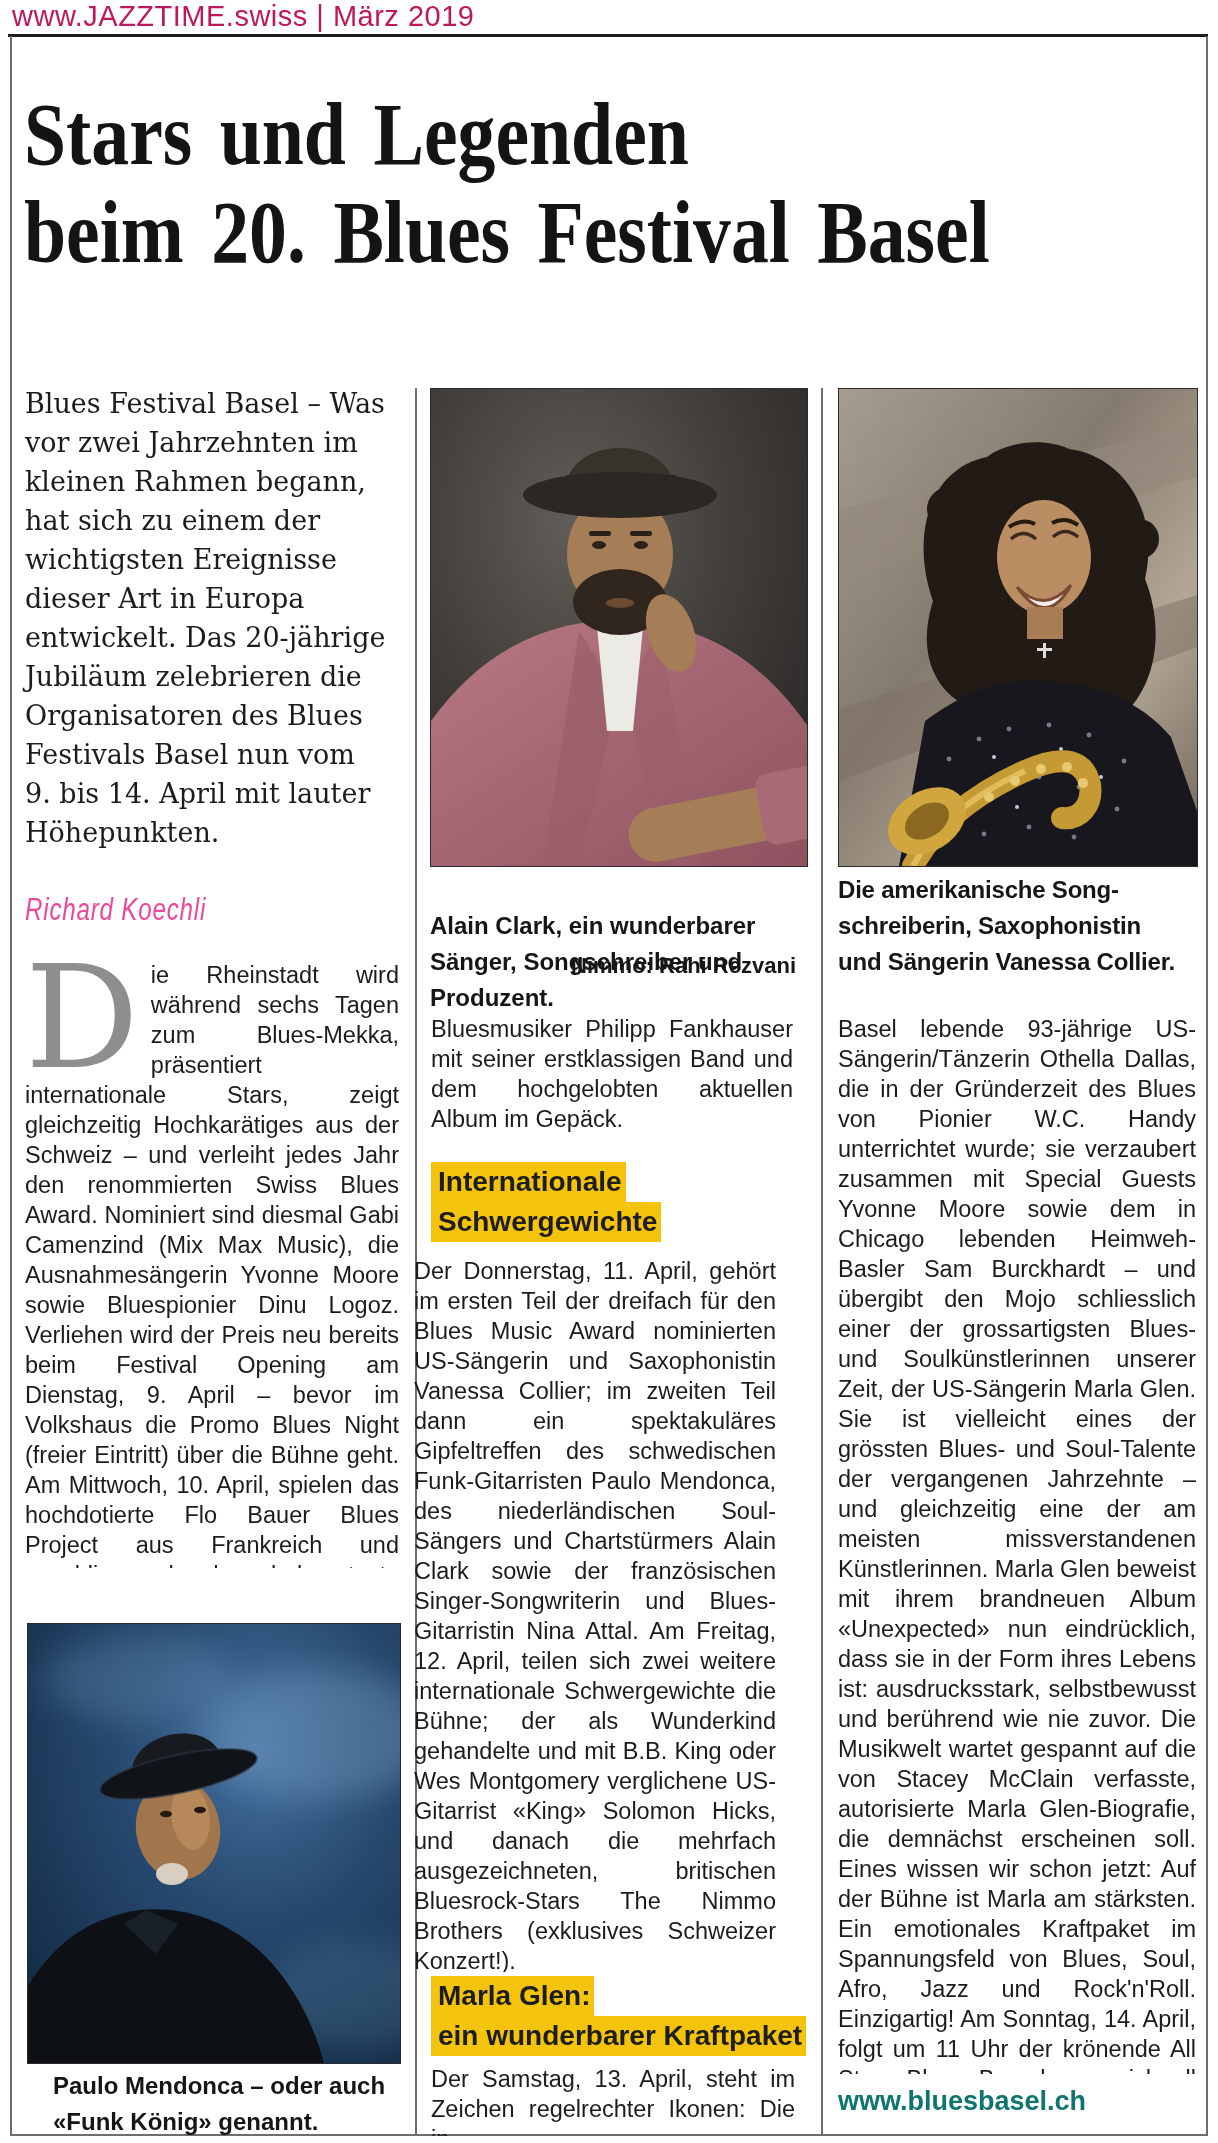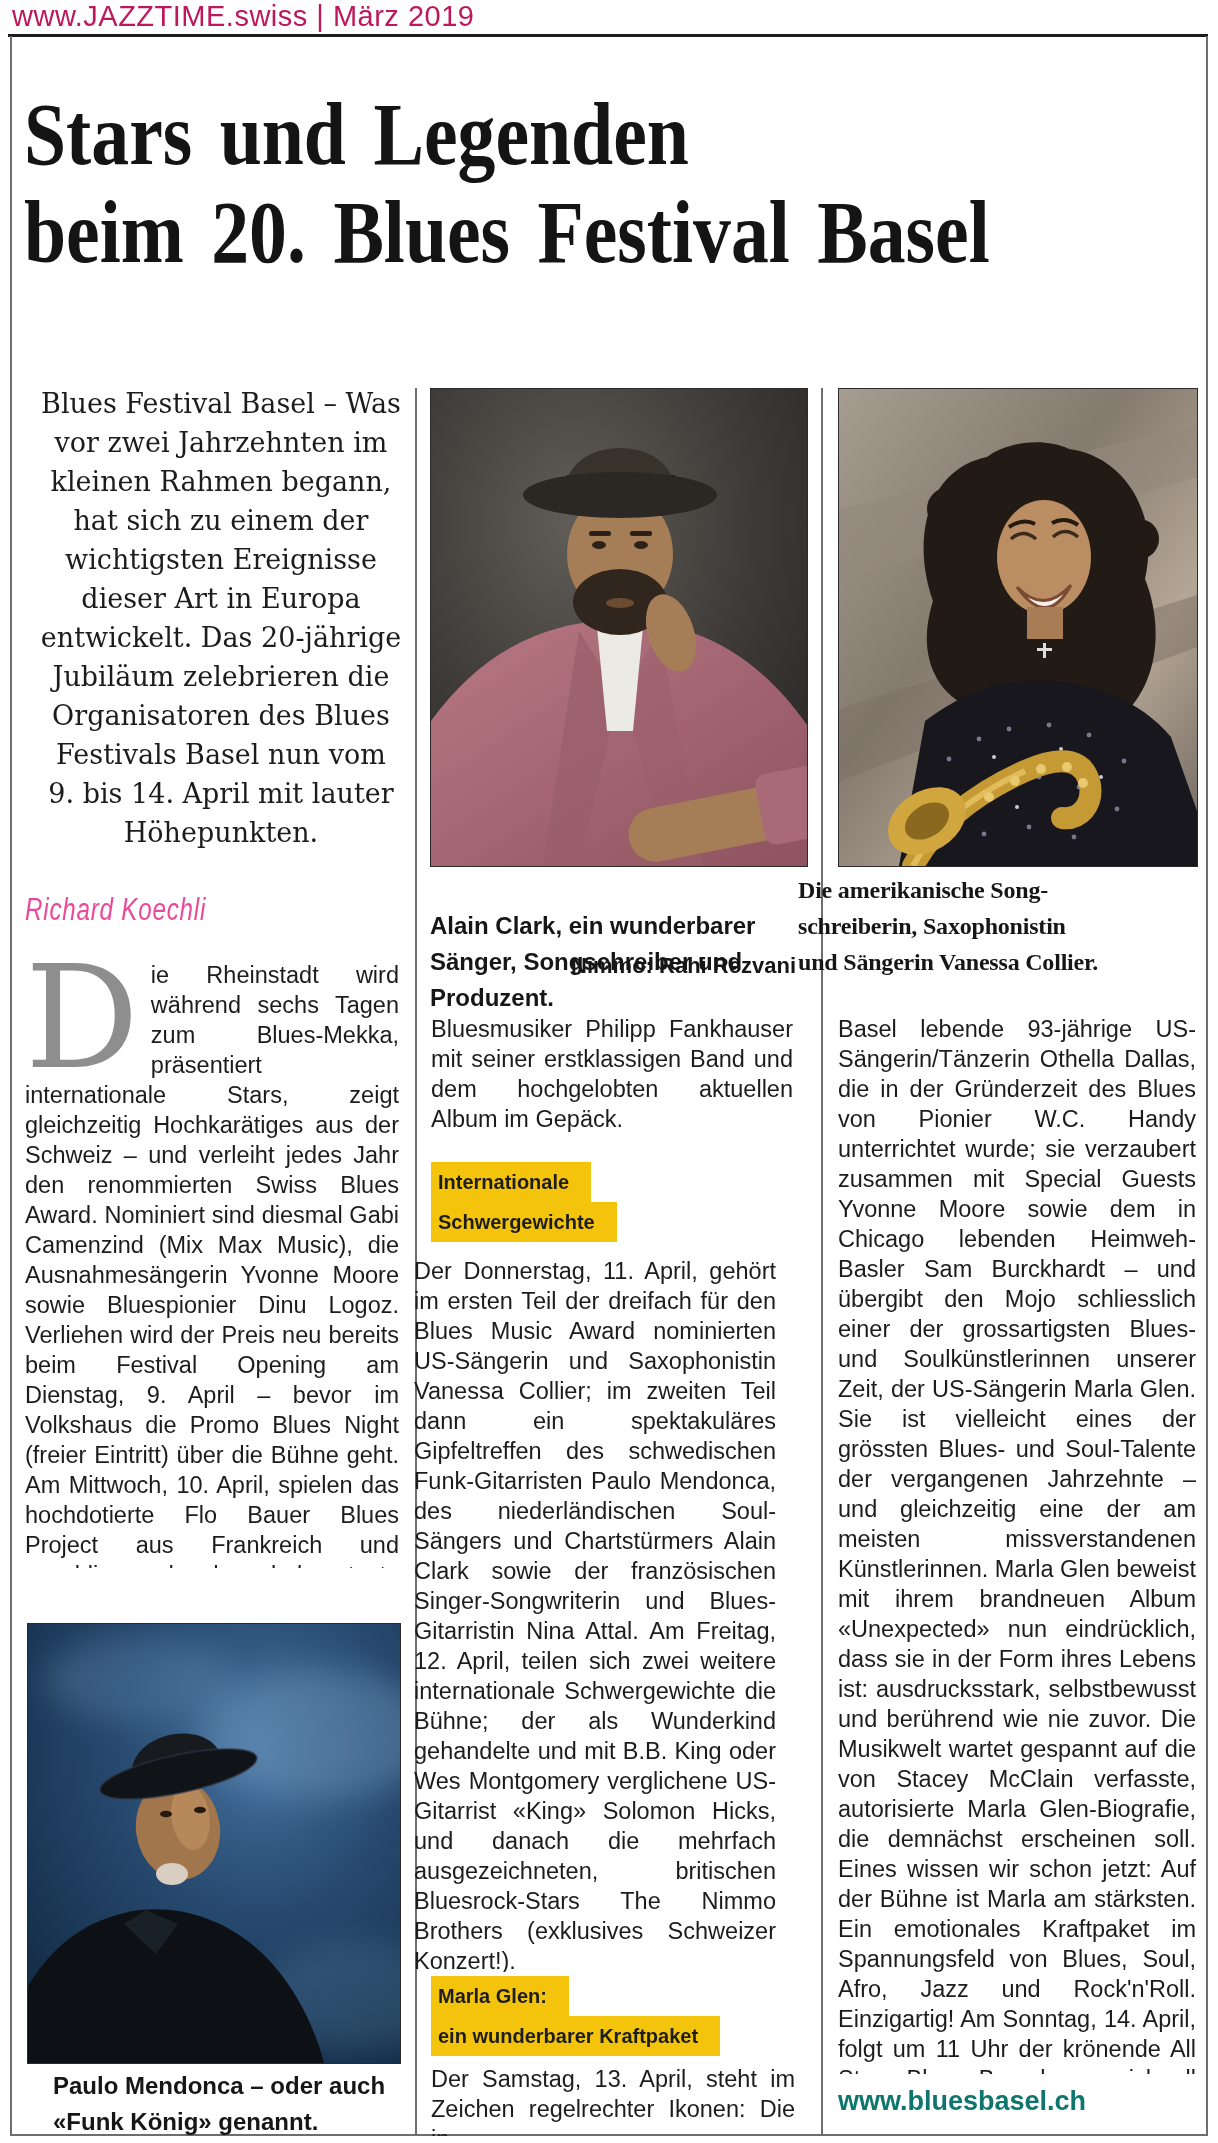--- a/index.html
+++ b/index.html
@@ -15,46 +15,46 @@
   .mast-rule{position:absolute;left:8px;top:34px;width:1200px;height:3px;background:#1c1c1c;}
   .frame{position:absolute;left:10px;top:36px;width:1194px;height:2098px;
          border-left:2px solid var(--rule);border-right:2px solid var(--rule);border-bottom:2px solid var(--rule);}
   .headline{position:absolute;left:24px;top:86px;width:1500px;transform:scaleX(.86);transform-origin:0 0;
             font-family:"Liberation Serif",serif;font-weight:bold;font-size:88px;line-height:98px;
             color:#141414;word-spacing:10px;white-space:nowrap;}
   .col-rule{position:absolute;top:388px;height:1746px;width:2px;background:var(--rule);}
   .rule-a{left:415px;} .rule-b{left:821px;}
 
   .lead{position:absolute;left:25px;top:384px;width:392px;font-family:"DejaVu Serif",serif;
-        font-size:27px;line-height:39px;color:#1c1c1c;white-space:pre-line;text-align:center;}
+        font-size:27px;line-height:39px;color:#1c1c1c;white-space:pre-line;}
   .author{position:absolute;left:25px;top:892px;font-size:31px;font-style:italic;color:#ec4899;}
   .author span{display:inline-block;transform:scaleX(.78);transform-origin:0 0;letter-spacing:1px;}
 
   .bodytxt{font-size:23.5px;line-height:30px;text-align:justify;color:#1c1c1c;hyphens:auto;}
   .left-body{position:absolute;left:25px;top:960px;width:374px;height:608px;overflow:hidden;}
   .dropcap{float:left;font-family:"DejaVu Serif",serif;font-size:142px;line-height:112px;
            color:var(--dropcap);margin:2px 12px 0 0;}
 
   .photo{position:absolute;border:1px solid #2b2b2b;overflow:hidden;}
   .photo svg{display:block;width:100%;height:100%;}
   .photo-alain{left:430px;top:388px;width:376px;height:477px;}
   .photo-vanessa{left:838px;top:388px;width:358px;height:477px;}
   .photo-paulo{left:27px;top:1623px;width:372px;height:439px;}
 
   .caption{font-weight:bold;font-size:24px;line-height:36px;white-space:pre-line;color:#161616;}
   .cap-alain{position:absolute;left:430px;top:872px;width:390px;}
-  .cap-vanessa{position:absolute;left:798px;top:872px;width:366px;letter-spacing:-0.2px;font-family:Liberation Serif, serif;}
+  .cap-vanessa{position:absolute;left:838px;top:872px;width:366px;letter-spacing:-0.2px;}
   .cap-paulo{position:absolute;left:25px;top:2068px;width:380px;margin-left:28px;}
   .credit{position:absolute;right:24px;top:76px;font-weight:bold;font-size:22px;letter-spacing:0;}
 
   .mid-para1{position:absolute;left:431px;top:1014px;width:362px;height:128px;overflow:hidden;}
   .subhead{position:absolute;left:431px;}
   .sub1{top:1162px;} .sub2{top:1976px;}
   .subhead .hl{display:table;background:var(--highlight);color:#1d1d1d;font-weight:bold;
-               font-size:20px;line-height:38px;padding:1px 22px 1px 7px;}
+               font-size:28px;line-height:38px;padding:1px 4px 1px 7px;}
   .mid-para2{position:absolute;left:414px;top:1256px;width:362px;height:716px;overflow:hidden;}
   .mid-para3{position:absolute;left:431px;top:2064px;width:364px;height:72px;overflow:hidden;}
 
   .right-body{position:absolute;left:838px;top:1014px;width:358px;height:1060px;overflow:hidden;}
   .website{position:absolute;left:838px;top:2086px;font-weight:bold;font-size:27px;color:#0f766e;}
 </style>
 </head>
 <body>
 
 <div class="page">

